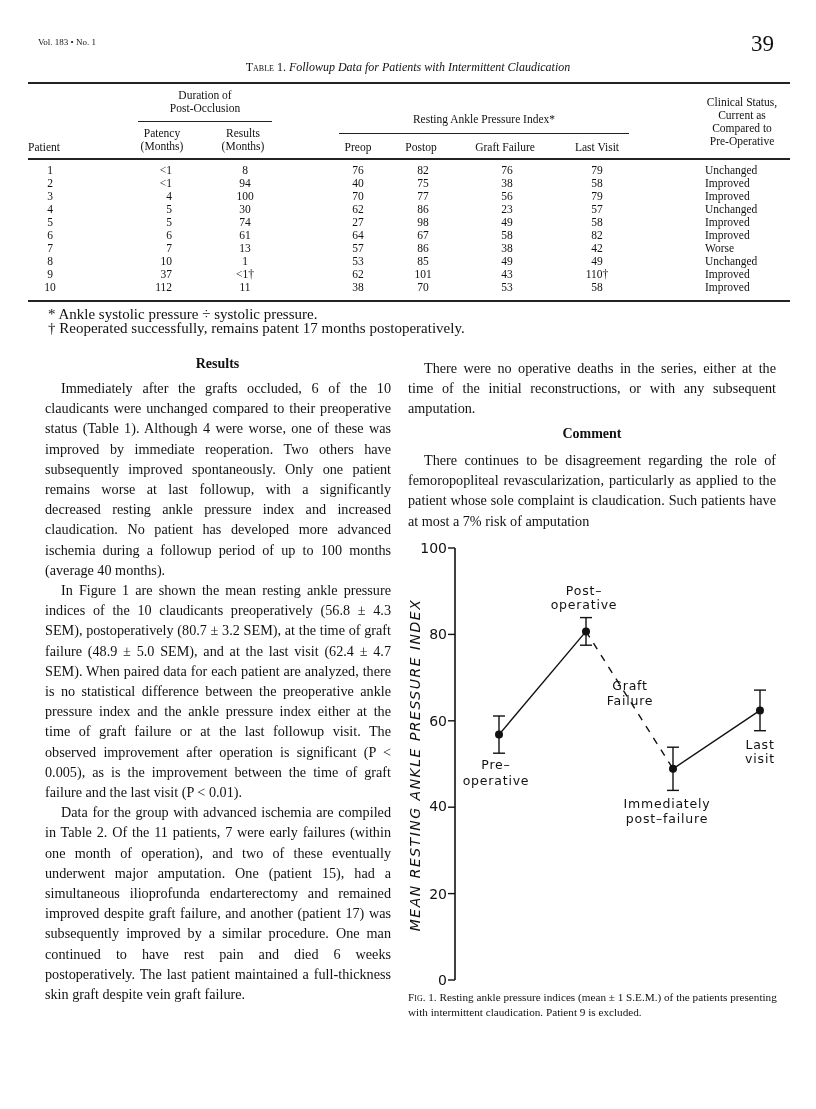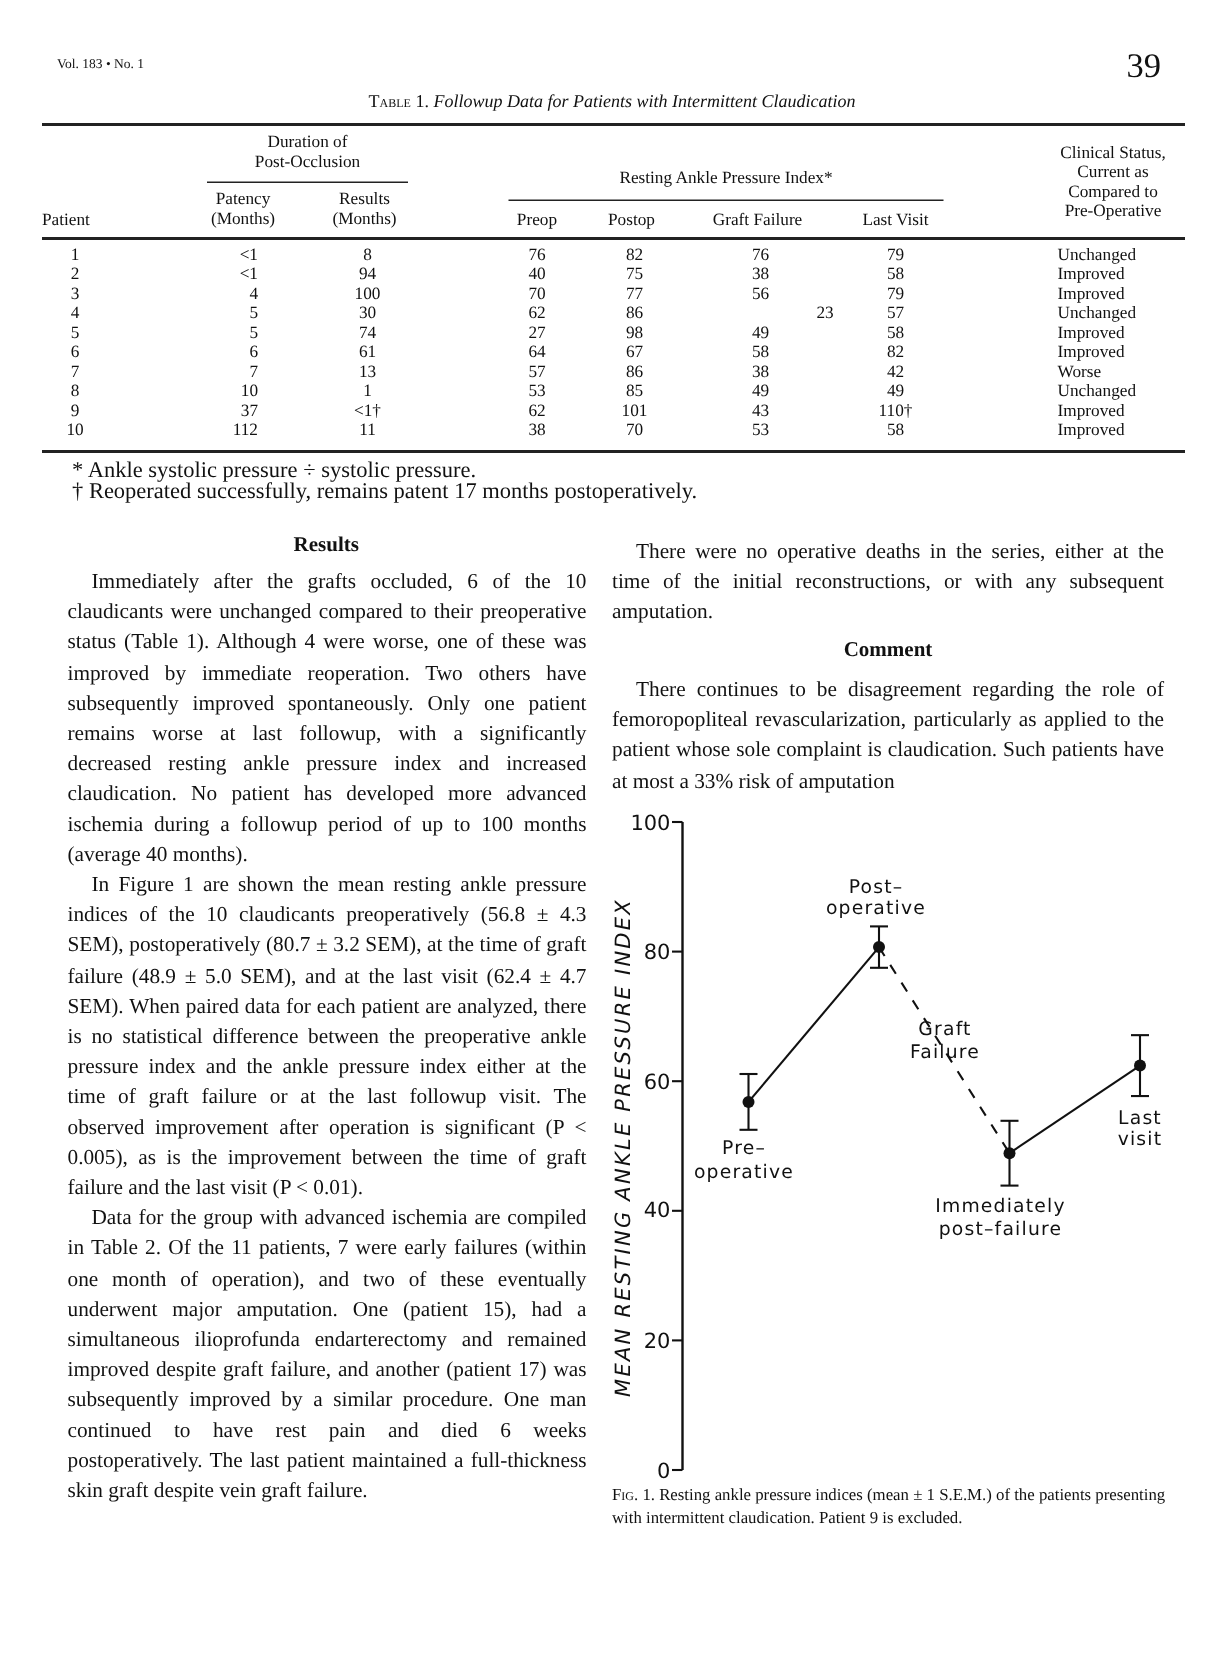--- a/index.html
+++ b/index.html
@@ -98,21 +98,21 @@
     <span class="cell" style="left:495px;width:24px;text-align:center;">56</span>
     <span class="cell" style="left:580px;width:34px;text-align:center;">79</span>
     <span class="cell" style="left:705px;width:90px;">Improved</span>
   </div>
   <div class="trow" style="position:absolute; left:0; top:203px; width:816px; height:13px;">
     <span class="cell" style="left:40px;width:20px;text-align:center;">4</span>
     <span class="cell" style="left:140px;width:32px;text-align:right;">5</span>
     <span class="cell" style="left:225px;width:40px;text-align:center;">30</span>
     <span class="cell" style="left:346px;width:24px;text-align:center;">62</span>
     <span class="cell" style="left:408px;width:30px;text-align:center;">86</span>
-    <span class="cell" style="left:495px;width:24px;text-align:center;margin-left:43px;">23</span>
+    <span class="cell" style="left:495px;width:24px;text-align:center;">23</span>
     <span class="cell" style="left:580px;width:34px;text-align:center;">57</span>
     <span class="cell" style="left:705px;width:90px;">Unchanged</span>
   </div>
   <div class="trow" style="position:absolute; left:0; top:216px; width:816px; height:13px;">
     <span class="cell" style="left:40px;width:20px;text-align:center;">5</span>
     <span class="cell" style="left:140px;width:32px;text-align:right;">5</span>
     <span class="cell" style="left:225px;width:40px;text-align:center;">74</span>
     <span class="cell" style="left:346px;width:24px;text-align:center;">27</span>
     <span class="cell" style="left:408px;width:30px;text-align:center;">98</span>
     <span class="cell" style="left:495px;width:24px;text-align:center;">49</span>
@@ -179,21 +179,21 @@
   <p>Immediately after the grafts occluded, 6 of the 10 claudicants were unchanged compared to their preoperative status (Table 1). Although 4 were worse, one of these was improved by immediate reoperation. Two others have subsequently improved spontaneously. Only one patient remains worse at last followup, with a significantly decreased resting ankle pressure index and increased claudication. No patient has developed more advanced ischemia during a followup period of up to 100 months (average 40 months).</p>
   <p>In Figure 1 are shown the mean resting ankle pressure indices of the 10 claudicants preoperatively (56.8 ± 4.3 SEM), postoperatively (80.7 ± 3.2 SEM), at the time of graft failure (48.9 ± 5.0 SEM), and at the last visit (62.4 ± 4.7 SEM). When paired data for each patient are analyzed, there is no statistical difference between the preoperative ankle pressure index and the ankle pressure index either at the time of graft failure or at the last followup visit. The observed improvement after operation is significant (P &lt; 0.005), as is the improvement between the time of graft failure and the last visit (P &lt; 0.01).</p>
   <p>Data for the group with advanced ischemia are compiled in Table 2. Of the 11 patients, 7 were early failures (within one month of operation), and two of these eventually underwent major amputation. One (patient 15), had a simultaneous ilioprofunda endarterectomy and remained improved despite graft failure, and another (patient 17) was subsequently improved by a similar procedure. One man continued to have rest pain and died 6 weeks postoperatively. The last patient maintained a full-thickness skin graft despite vein graft failure.</p>
 </div>
 
 <div class="col-text" style="left:408px; top:358px; width:368px;">
   <p>There were no operative deaths in the series, either at the time of the initial reconstructions, or with any subsequent amputation.</p>
 </div>
 <div class="sec-head" style="left:408px; top:426px; width:368px;">Comment</div>
 <div class="col-text" style="left:408px; top:450px; width:368px;">
-  <p>There continues to be disagreement regarding the role of femoropopliteal revascularization, particularly as applied to the patient whose sole complaint is claudication. Such patients have at most a 33% risk of amputation</p>
+  <p>There continues to be disagreement regarding the role of femoropopliteal revascularization, particularly as applied to the patient whose sole complaint is claudication. Such patients have at most a 7% risk of amputation</p>
 </div>
 
 <svg class="abs" style="left:400px; top:530px;" width="400" height="460" viewBox="0 0 400 460">
 
   <line x1="55" y1="18" x2="55" y2="450" stroke="#111" stroke-width="1.6"></line>
 
   <g stroke="#111" stroke-width="1.4">
     <line x1="48" y1="450" x2="55" y2="450"></line>
     <line x1="48" y1="363.6" x2="55" y2="363.6"></line>
     <line x1="48" y1="277.2" x2="55" y2="277.2"></line>

